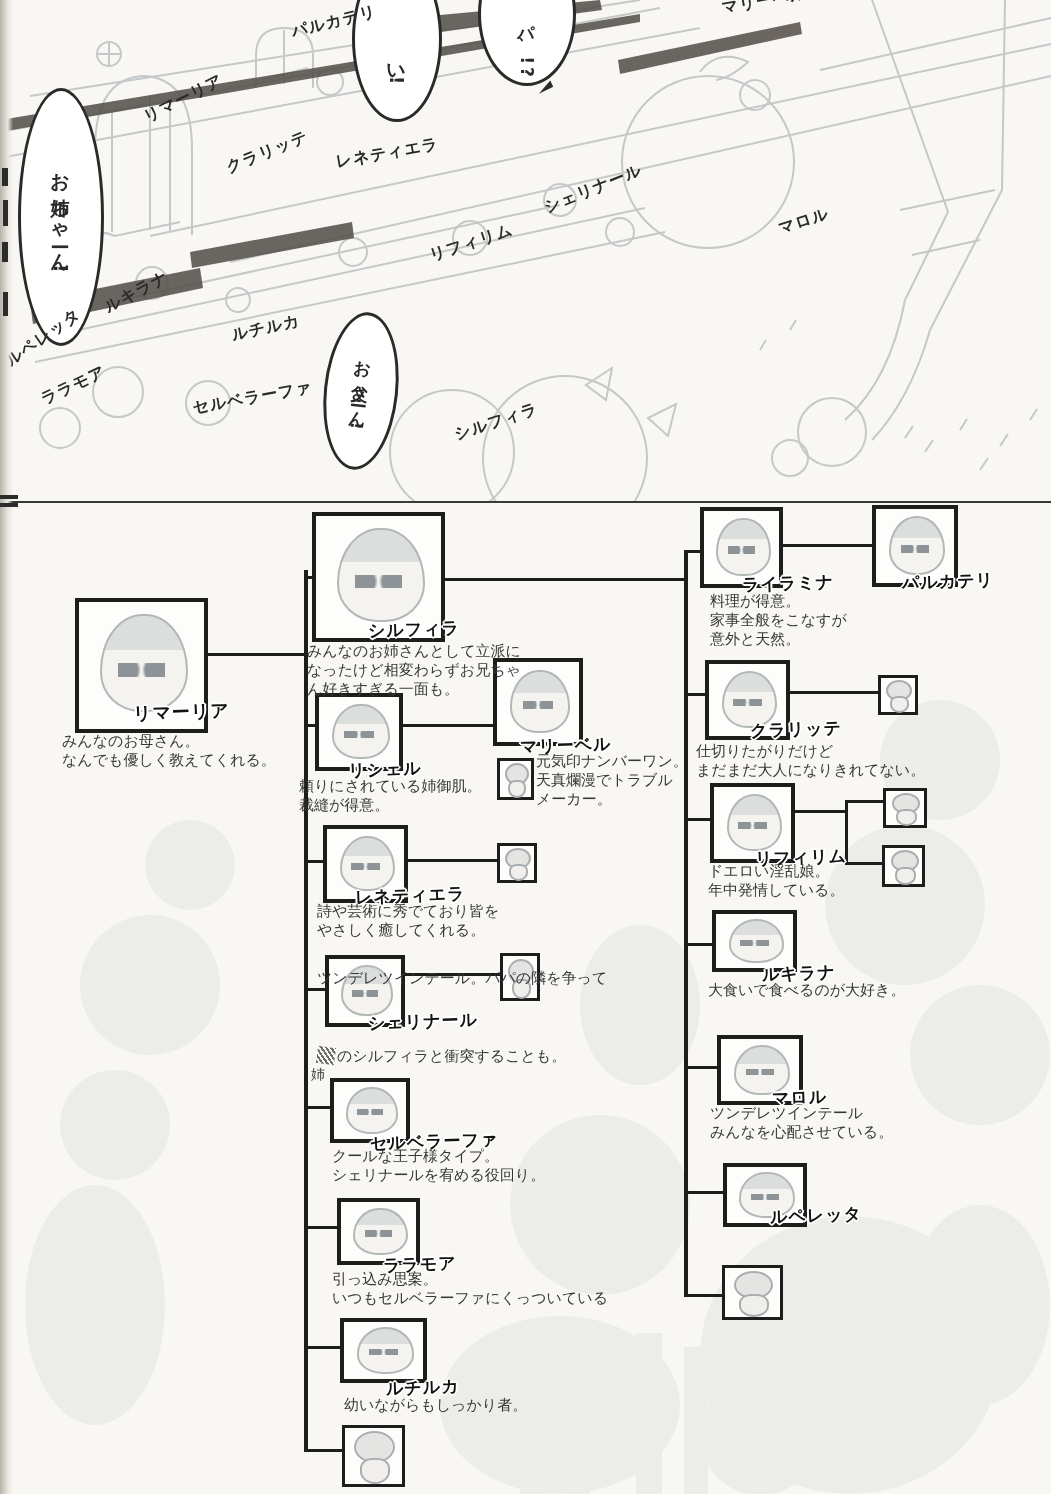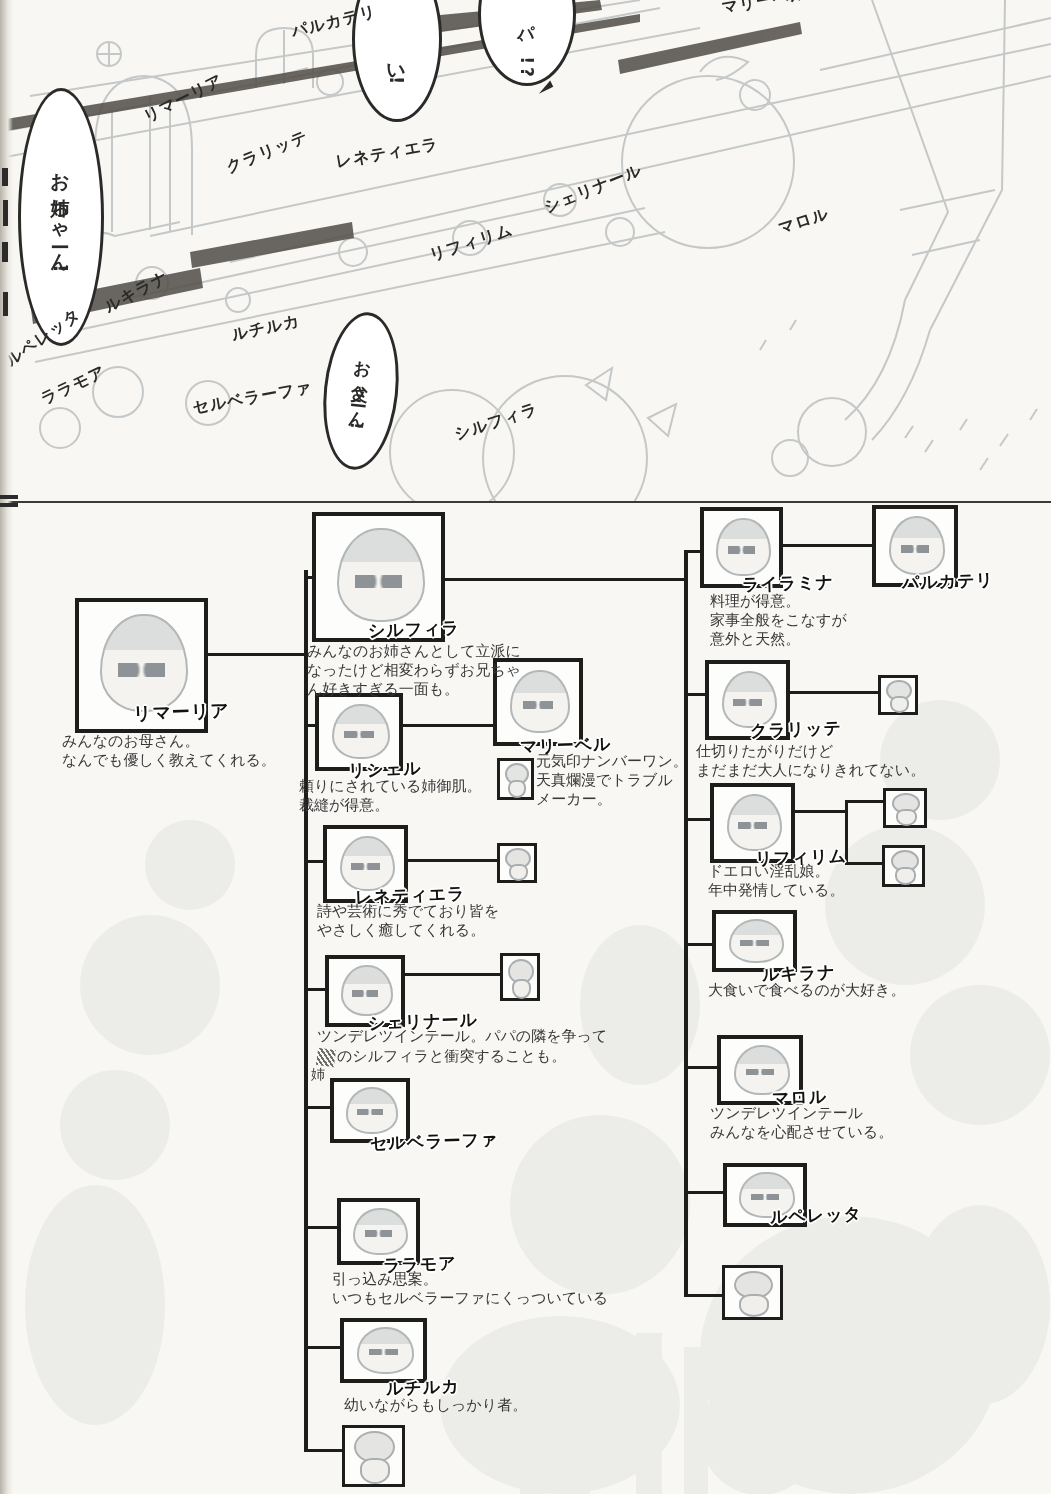--- a/index.html
+++ b/index.html
@@ -29,21 +29,21 @@
       border:2px solid #a9aeb0;border-radius:50%;background:#e4e5e2;}
   .chibi::after{content:"";position:absolute;left:26%;top:54%;width:46%;height:38%;
       border:2px solid #a9aeb0;border-radius:40% 40% 50% 50%;background:#f0efeb;}
   
   .kname{position:absolute;font-weight:bold;color:#121210;font-size:17px;letter-spacing:1px;
       white-space:nowrap;z-index:4;transform:rotate(-2deg);
       text-shadow:-2px 0 0 #fff,2px 0 0 #fff,0 -2px 0 #fff,0 2px 0 #fff,
                   -1px -1px 0 #fff,1px -1px 0 #fff,-1px 1px 0 #fff,1px 1px 0 #fff;}
   
   .desc{position:absolute;font-size:15px;color:#38383a;line-height:1.28;white-space:pre-line;z-index:4;}
-  .desc2row{position:absolute;display:flex;align-items:flex-end;z-index:4;font-size:15px;color:#38383a;}
+  .desc2row{position:absolute;display:flex;align-items:flex-start;z-index:4;font-size:15px;color:#38383a;}
   .scribble{width:18px;height:17px;margin-right:2px;opacity:.8;transform:rotate(8deg);
       background:repeating-linear-gradient(48deg,#4c4c4a 0 2px,transparent 2px 4px);}
   .correction{position:absolute;font-size:14px;color:#3c3c3e;z-index:4;}
   
   .slabel{position:absolute;font-weight:bold;color:#2a2a28;font-size:16px;white-space:nowrap;
       letter-spacing:1px;transform-origin:left center;z-index:4;}
   
   .bubble{position:absolute;background:#fff;border:3px solid #2a2a28;border-radius:50%;
       display:flex;align-items:center;justify-content:center;z-index:4;}
   .vtext{writing-mode:vertical-rl;font-weight:bold;color:#2a2a28;font-size:19px;letter-spacing:3px;}
@@ -291,26 +291,28 @@
 ん好きすぎる一面も。</div>
   <div class="desc" style="left:62px;top:732px;width:280px">みんなのお母さん。
 なんでも優しく教えてくれる。</div>
   <div class="desc" style="left:299px;top:777px;width:260px">頼りにされている姉御肌。
 裁縫が得意。</div>
   <div class="desc" style="left:317px;top:902px;width:280px">詩や芸術に秀でており皆を
 やさしく癒してくれる。</div>
   <div class="desc" style="left:536px;top:752px;width:165px">元気印ナンバーワン。
 天真爛漫でトラブル
 メーカー。</div>
-  <div class="desc" style="left:317px;top:1027px;width:360px">ツンデレツインテール。パパの隣を争って</div>
+  <div class="desc" style="left:317px;top:969px;width:360px">ツンデレツインテール。パパの隣を争って</div>
   <div class="desc2row" style="left:317px;top:1047px;width:360px">
     <span class="scribble"></span>
     <span>のシルフィラと衝突することも。</span>
   </div>
   <div class="correction" style="left:311px;top:1066px">姉</div>
+  <div class="desc" style="left:332px;top:1147px;width:290px">クールな王子様タイプ。
+シェリナールを宥める役回り。</div>
   <div class="desc" style="left:332px;top:1270px;width:350px">引っ込み思案。
 いつもセルベラーファにくっついている</div>
   <div class="desc" style="left:344px;top:1396px;width:260px">幼いながらもしっかり者。</div>
   <div class="desc" style="left:710px;top:592px;width:180px">料理が得意。
 家事全般をこなすが
 意外と天然。</div>
   <div class="desc" style="left:696px;top:742px;width:280px">仕切りたがりだけど
 まだまだ大人になりきれてない。</div>
   <div class="desc" style="left:708px;top:862px;width:180px">ドエロい淫乱娘。
 年中発情している。</div>

